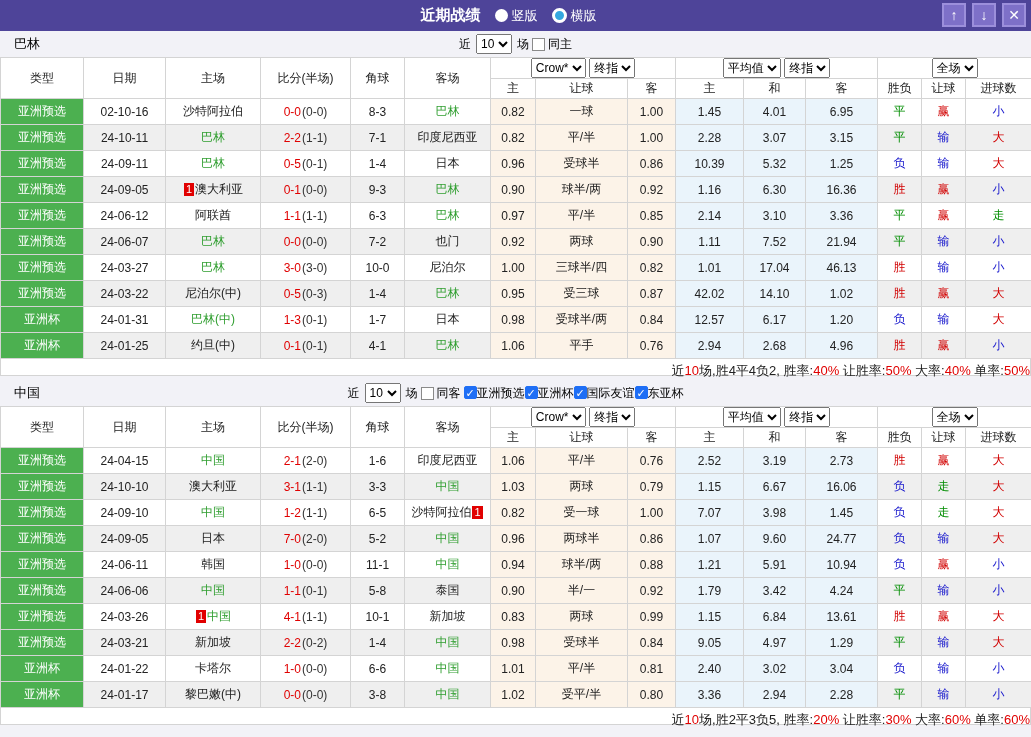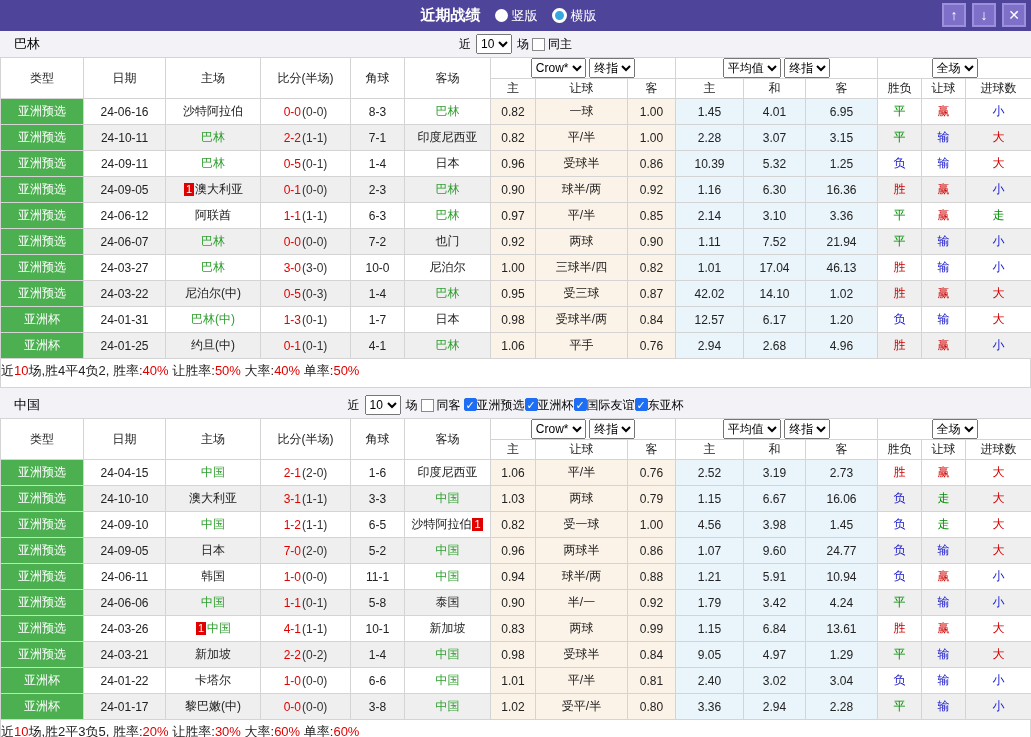--- a/index.html
+++ b/index.html
@@ -41,21 +41,21 @@
   tr.even td.plain { background:#efefef; }
   td.cream { background:#fcf3e8;margin-left:36px; }
   td.blue  { background:#eaf4fb; }
   .g { color:#2f9e2f; }
   .ft { color:#e00000; }
   .ht { color:#333; margin-left:1px; }
   .badge { display:inline-block; background:#e10000; color:#fff; font-size:11px;
     line-height:13px; padding:0 2px; margin:0 1px; }
 
   
-  .summary { height:29px; line-height:24px; text-align:left; background:#fff;
+  .summary { height:17px; line-height:24px; text-align:right; background:#fff;
     border:1px solid #d4d4d4; border-top:none; font-size:13px; color:#222; }
   .summary .red { color:#e00000; }
 </style>
 </head>
 <body>
 
 <div class="titlebar">
   <span class="title">近期战绩</span>
   <span class="radio-item">
     <span class="radio r0"></span>
@@ -130,21 +130,21 @@
             <th>和</th>
             <th>客</th>
             <th>胜负</th>
             <th>让球</th>
             <th>进球数</th>
           </tr>
       </thead>
       <tbody>
           <tr class="odd">
     <td class="type-cell">亚洲预选</td>
-    <td class="plain">24-06-16</td>
+    <td class="plain">02-10-16</td>
     <td class="plain team-home"><span>沙特阿拉伯</span></td>
     <td class="plain score-cell"><span class="ft">0-0</span><span class="ht">(0-0)</span></td>
     <td class="plain">8-3</td>
     <td class="plain team-away"><span class="g">巴林</span></td>
     <td class="cream">0.82</td>
     <td class="cream">一球</td>
     <td class="cream">1.00</td>
     <td class="blue">1.45</td>
     <td class="blue">4.01</td>
     <td class="blue">6.95</td>
@@ -184,21 +184,21 @@
     <td class="blue">1.25</td>
     <td class="plain res" style="color: rgb(21, 21, 204);">负</td>
     <td class="plain res" style="color: rgb(21, 21, 204);">输</td>
     <td class="plain res" style="color: rgb(209, 0, 0);">大</td>
   </tr>
           <tr class="even">
     <td class="type-cell">亚洲预选</td>
     <td class="plain">24-09-05</td>
     <td class="plain team-home"><span class="badge">1</span><span>澳大利亚</span></td>
     <td class="plain score-cell"><span class="ft">0-1</span><span class="ht">(0-0)</span></td>
-    <td class="plain">2-3</td>
+    <td class="plain">9-3</td>
     <td class="plain team-away"><span class="g">巴林</span></td>
     <td class="cream">0.90</td>
     <td class="cream">球半/两</td>
     <td class="cream">0.92</td>
     <td class="blue">1.16</td>
     <td class="blue">6.30</td>
     <td class="blue">16.36</td>
     <td class="plain res" style="color: rgb(209, 0, 0);">胜</td>
     <td class="plain res" style="color: rgb(209, 0, 0);">赢</td>
     <td class="plain res" style="color: rgb(21, 21, 204);">小</td>
@@ -410,21 +410,21 @@
           <tr class="odd">
     <td class="type-cell">亚洲预选</td>
     <td class="plain">24-09-10</td>
     <td class="plain team-home"><span class="g">中国</span></td>
     <td class="plain score-cell"><span class="ft">1-2</span><span class="ht">(1-1)</span></td>
     <td class="plain">6-5</td>
     <td class="plain team-away"><span>沙特阿拉伯</span><span class="badge">1</span></td>
     <td class="cream">0.82</td>
     <td class="cream">受一球</td>
     <td class="cream">1.00</td>
-    <td class="blue">4.56</td>
+    <td class="blue">7.07</td>
     <td class="blue">3.98</td>
     <td class="blue">1.45</td>
     <td class="plain res" style="color: rgb(21, 21, 204);">负</td>
     <td class="plain res" style="color: rgb(0, 141, 0);">走</td>
     <td class="plain res" style="color: rgb(209, 0, 0);">大</td>
   </tr>
           <tr class="even">
     <td class="type-cell">亚洲预选</td>
     <td class="plain">24-09-05</td>
     <td class="plain team-home"><span>日本</span></td>

